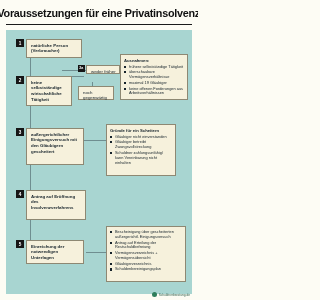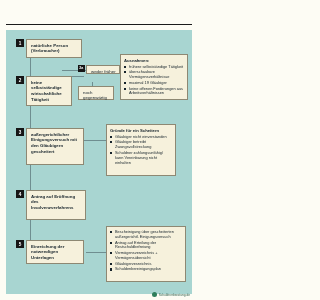--- a/index.html
+++ b/index.html
@@ -95,20 +95,23 @@
     width:5px;height:5px;border-radius:50%;
     background:#2e7d5b;
   }
   .logo-txt{font-size:3.2px;color:#2e5d4a;white-space:nowrap;}
 </style>
 </head>
 <body>
 
 <div class="page">
 
+  <div class="title-bar">
+    <div class="title">Voraussetzungen für eine Privatinsolvenz</div>
+  </div>
   <div class="title-rule"></div>
 
   <div class="canvas">
 
     <div class="ln lnv" style="left:24px;top:28px;height:18px;"></div>
     <div class="ln lnv" style="left:24px;top:76px;height:22px;"></div>
     <div class="ln lnv" style="left:24px;top:135px;height:25px;"></div>
     <div class="ln lnv" style="left:24px;top:190px;height:20px;"></div>
 
     <div class="ln lnh" style="left:56px;top:46px;width:22px;"></div>

